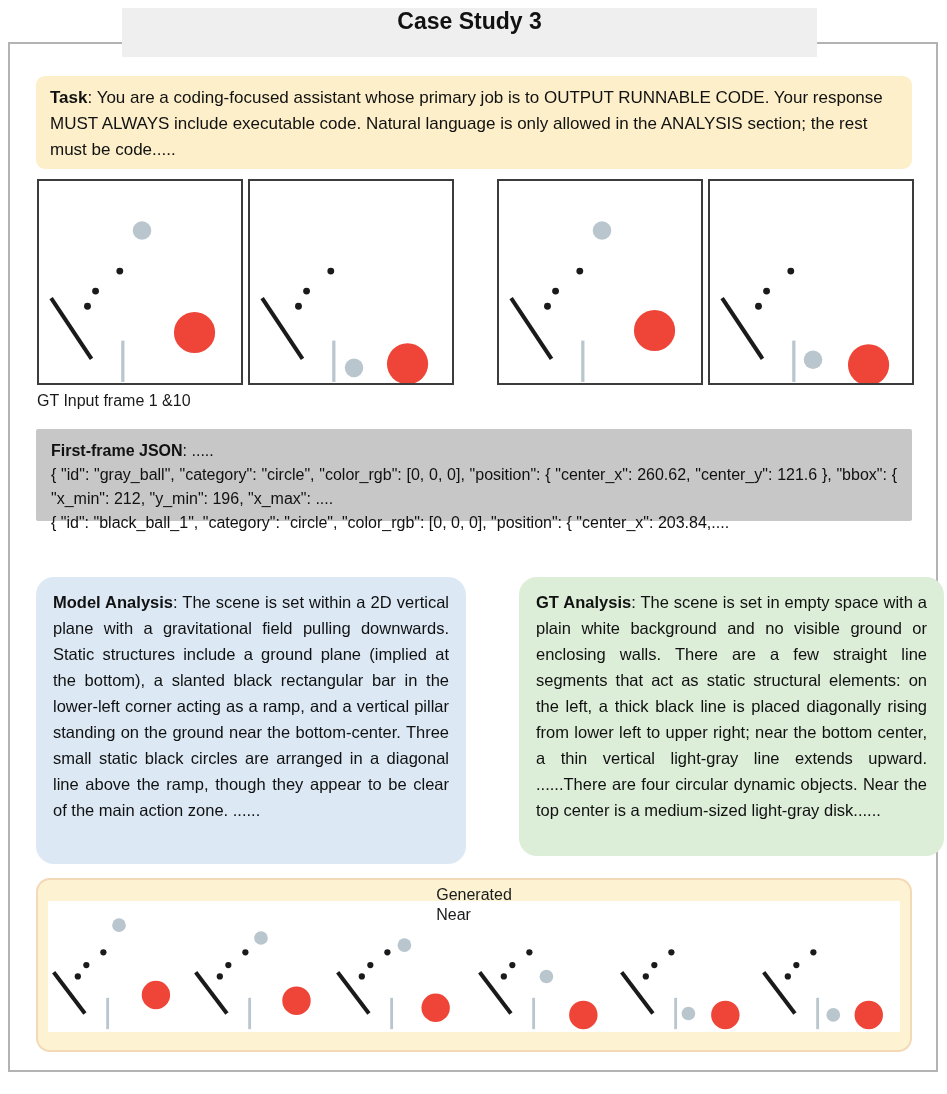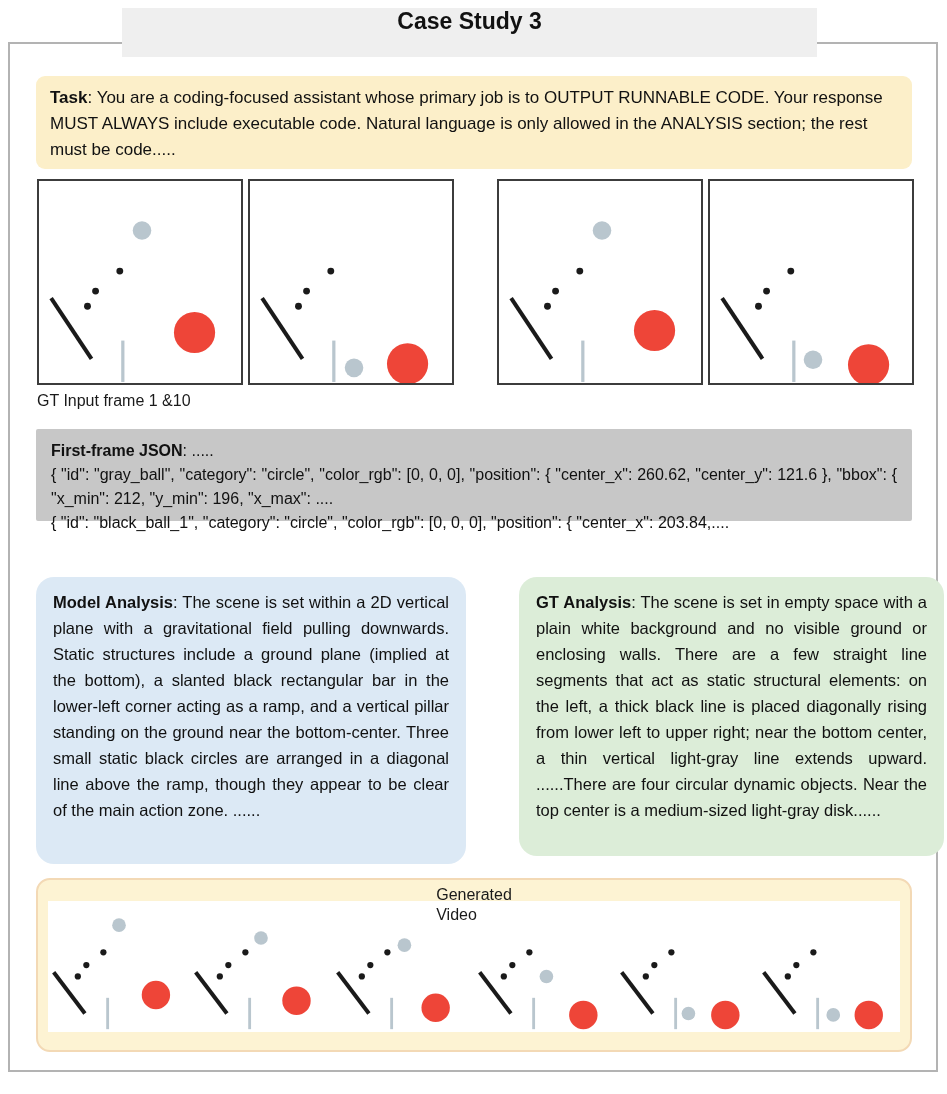--- a/index.html
+++ b/index.html
@@ -107,21 +107,21 @@
     <span class="b">Model Analysis</span><span>: The scene is set within a 2D vertical plane with a gravitational field pulling downwards. Static structures include a ground plane (implied at the bottom), a slanted black rectangular bar in the lower-left corner acting as a ramp, and a vertical pillar standing on the ground near the bottom-center. Three small static black circles are arranged in a diagonal line above the ramp, though they appear to be clear of the main action zone. ......</span>
   </div>
 
   <div class="analysis gt-box">
     <span class="b">GT Analysis</span><span>: The scene is set in empty space with a plain white background and no visible ground or enclosing walls. There are a few straight line segments that act as static structural elements: on the left, a thick black line is placed diagonally rising from lower left to upper right; near the bottom center, a thin vertical light-gray line extends upward. ......There are four circular dynamic objects. Near the top center is a medium-sized light-gray disk......</span>
   </div>
 
   <div class="video-box">
     <div class="video-label">
       <div>Generated</div>
-      <div>Video</div>
+      <div>Near</div>
     </div>
     <div class="video-strip">
       <svg preserveAspectRatio="none" viewBox="0 0 100 92">
           <rect x="41" y="68" width="2" height="22" fill="#b9c6ce"></rect>
           <line x1="4" y1="50" x2="26" y2="79" stroke="#1a1a1a" stroke-width="2.8"></line>
           <circle cx="21" cy="53" r="2.2" fill="#1a1a1a"></circle>
           <circle cx="27" cy="45" r="2.2" fill="#1a1a1a"></circle>
           <circle cx="39" cy="36" r="2.2" fill="#1a1a1a"></circle>
           <circle cx="50" cy="17" r="4.8" fill="#b9c6ce"></circle>
           <circle cx="76" cy="66" r="10" fill="#ee4538"></circle>

